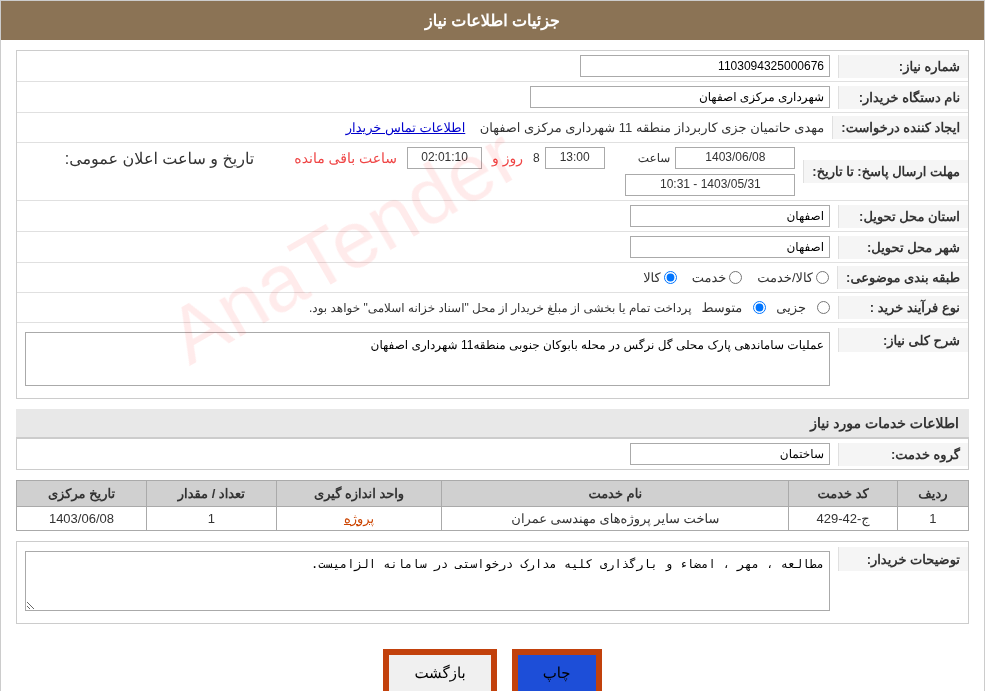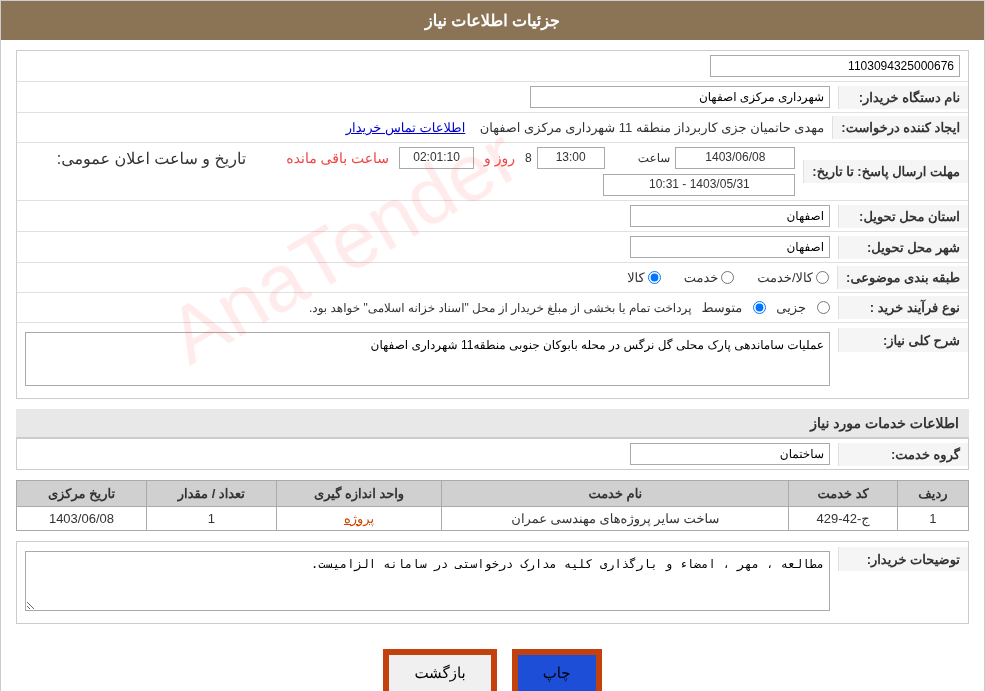--- a/index.html
+++ b/index.html
@@ -89,21 +89,21 @@
       background: #e8e8e8;
       padding: 6px 10px;
       font-weight: bold;
       font-size: 14px;
       text-align: right;
       border-bottom: 1px solid #ccc;
       margin-top: 8px;
     }
     .radio-group {
       display: flex;
-      gap: 23px;
+      gap: 15px;
       align-items: center;
       flex-direction: row-reverse;
       justify-content: flex-end;
     }
     .radio-item {
       display: flex;
       align-items: center;
       gap: 3px;
       flex-direction: row-reverse;
     }
@@ -203,20 +203,21 @@
 <body>
 
 <div class="page-wrapper">
   <div class="page-header">جزئیات اطلاعات نیاز</div>
 
   <div class="content">
 
     <div class="info-section">
 
       <div class="row">
+        <div class="label-cell">شماره نیاز:</div>
         <div class="value-cell">
           <input type="text" class="input-field" style="width: 250px;" value="1103094325000676">
         </div>
       </div>
 
       <div class="row">
         <div class="label-cell">نام دستگاه خریدار:</div>
         <div class="value-cell">
           <input type="text" class="input-field" style="width: 300px;" value="شهرداری مرکزی اصفهان">
         </div>
@@ -230,27 +231,27 @@
           <span class="blue-text">اطلاعات تماس خریدار</span>
         </div>
       </div>
 
       <div class="row">
         <div class="label-cell">مهلت ارسال پاسخ: تا تاریخ:</div>
         <div class="value-cell">
           <div class="datetime-row">
             <span class="datetime-cell" style="width:120px;">1403/06/08</span>
             <span style="font-size:12px;margin-left:28px;">ساعت</span>
-            <span class="datetime-cell" style="width:68px;">13:00</span>
+            <span class="datetime-cell" style="width:60px;">13:00</span>
             <span style="font-size:12px;">8</span>
             <span class="remaining-label">روز و</span>
             <span class="datetime-cell" style="width:75px;">02:01:10</span>
             <span class="remaining-label">ساعت باقی مانده</span>
             <span style="margin-right:30px; font-size:16px;">تاریخ و ساعت اعلان عمومی:</span>
-            <span class="datetime-cell" style="width:192px;">1403/05/31 - 10:31</span>
+            <span class="datetime-cell" style="width:170px;">1403/05/31 - 10:31</span>
           </div>
         </div>
       </div>
 
       <div class="row">
         <div class="label-cell">استان محل تحویل:</div>
         <div class="value-cell">
           <input type="text" class="input-field" style="width: 200px;" value="اصفهان">
         </div>
       </div>

